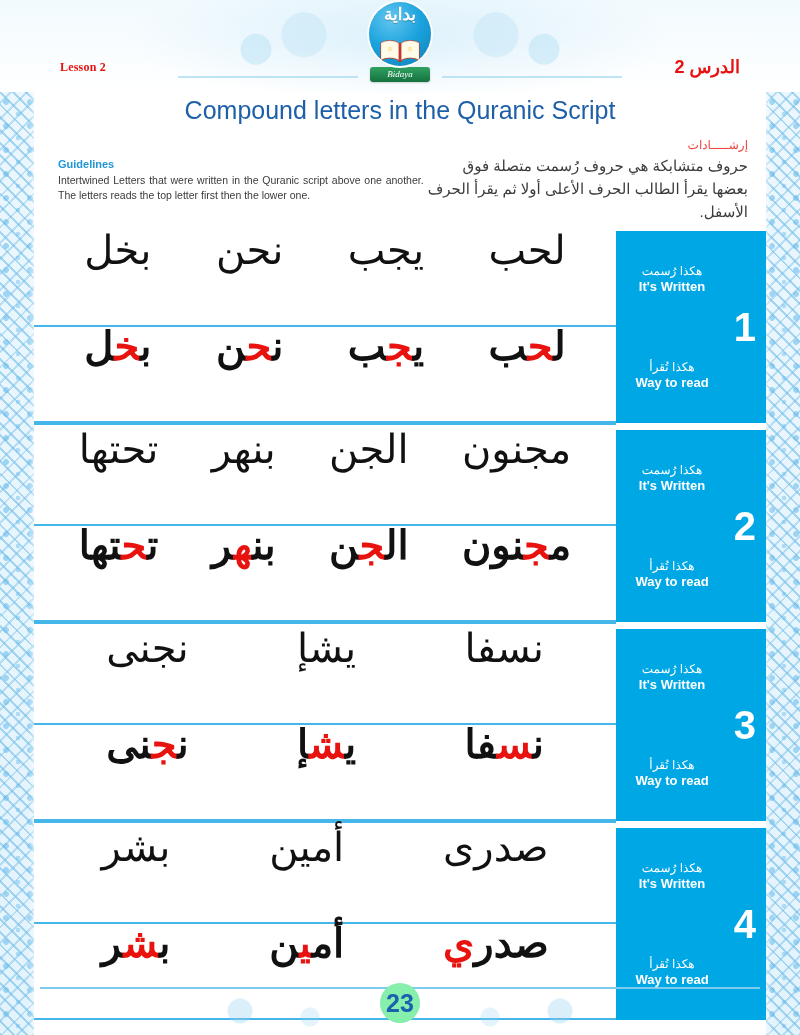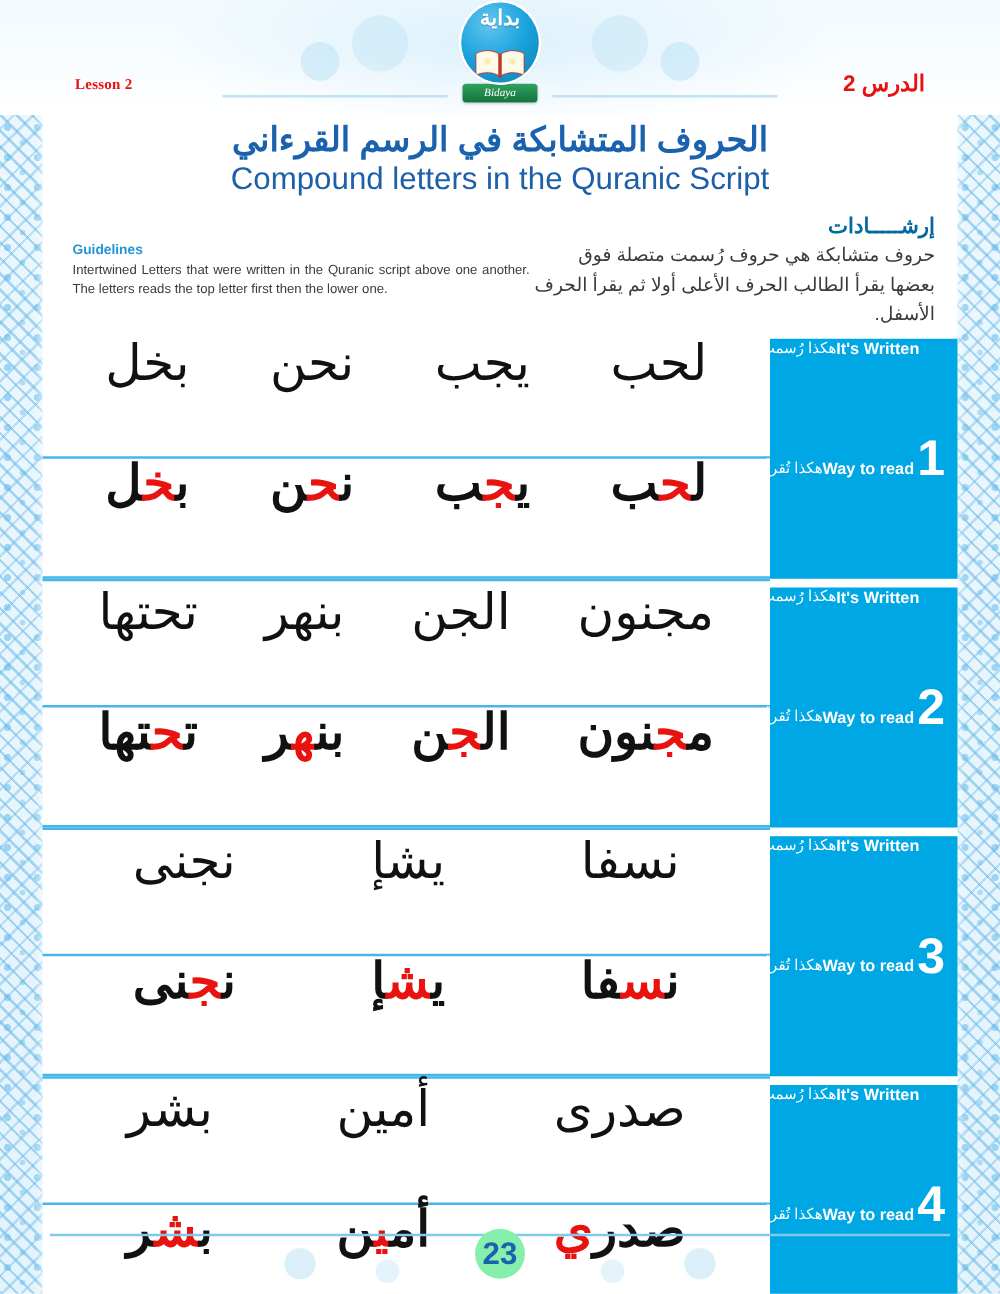--- a/index.html
+++ b/index.html
@@ -138,21 +138,21 @@
     align-items: center;
   }
   .guide-en { width: 372px; }
   .guide-ar { width: 330px; direction: rtl; text-align: right; }
 
   .guide-head-en {
     color: #2196d6; font-size: 11px; font-weight: bold;
     margin-bottom: 3px;
   }
   .guide-head-ar {
-    color: #0369a1; font-size: 17px; font-weight: bold;
+    color: #ef4444; font-size: 12px; font-weight: normal;
     margin-bottom: 2px;
   }
   .guide-body-en {
     color: #3b3b3b; font-size: 10.5px; line-height: 1.45;
     text-align: justify;
   }
   .guide-body-ar {
     color: #3b3b3b; font-size: 15px; line-height: 1.55;
   }
 
@@ -201,20 +201,21 @@
     flex: 0 0 150px;
     width: 150px;
     background: #00a7e5;
     color: #ffffff;
     display: flex;
     flex-direction: column;
   }
   .panel-cell {
     flex: 1 1 50%;
     display: flex;
+    flex-direction: column;
     justify-content: center;
     padding-left: 10px;
     padding-right: 48px;
     text-align: center;
   }
   .panel-ar {
     font-size: 12px; direction: rtl; line-height: 1.25;
     white-space: nowrap;
   }
   .panel-en {
@@ -293,21 +294,20 @@
           <rect x="20.6" y="4" width="2.8" height="19" fill="#c0392b"></rect>
           <circle cx="12" cy="10" r="2.4" fill="#ffe9a8" opacity="0.9"></circle>
           <circle cx="32" cy="10" r="2.4" fill="#ffe9a8" opacity="0.9"></circle>
         </svg>
       </div>
       <div class="logo-banner">Bidaya</div>
     </div>
   </div>
 
   <div class="titles">
-    <div class="title-ar">الحروف المتشابكة في الرسم القرءاني</div>
     <div class="title-en">Compound letters in the Quranic Script</div>
   </div>
 
   <div class="guides">
     <div class="guide-en">
       <div class="guide-head-en">Guidelines</div>
       <div class="guide-body-en">Intertwined Letters that were written in the Quranic script above one another. The letters reads the top letter first then the lower one.</div>
     </div>
     <div class="guide-ar">
       <div class="guide-head-ar">إرشـــــادات</div>

